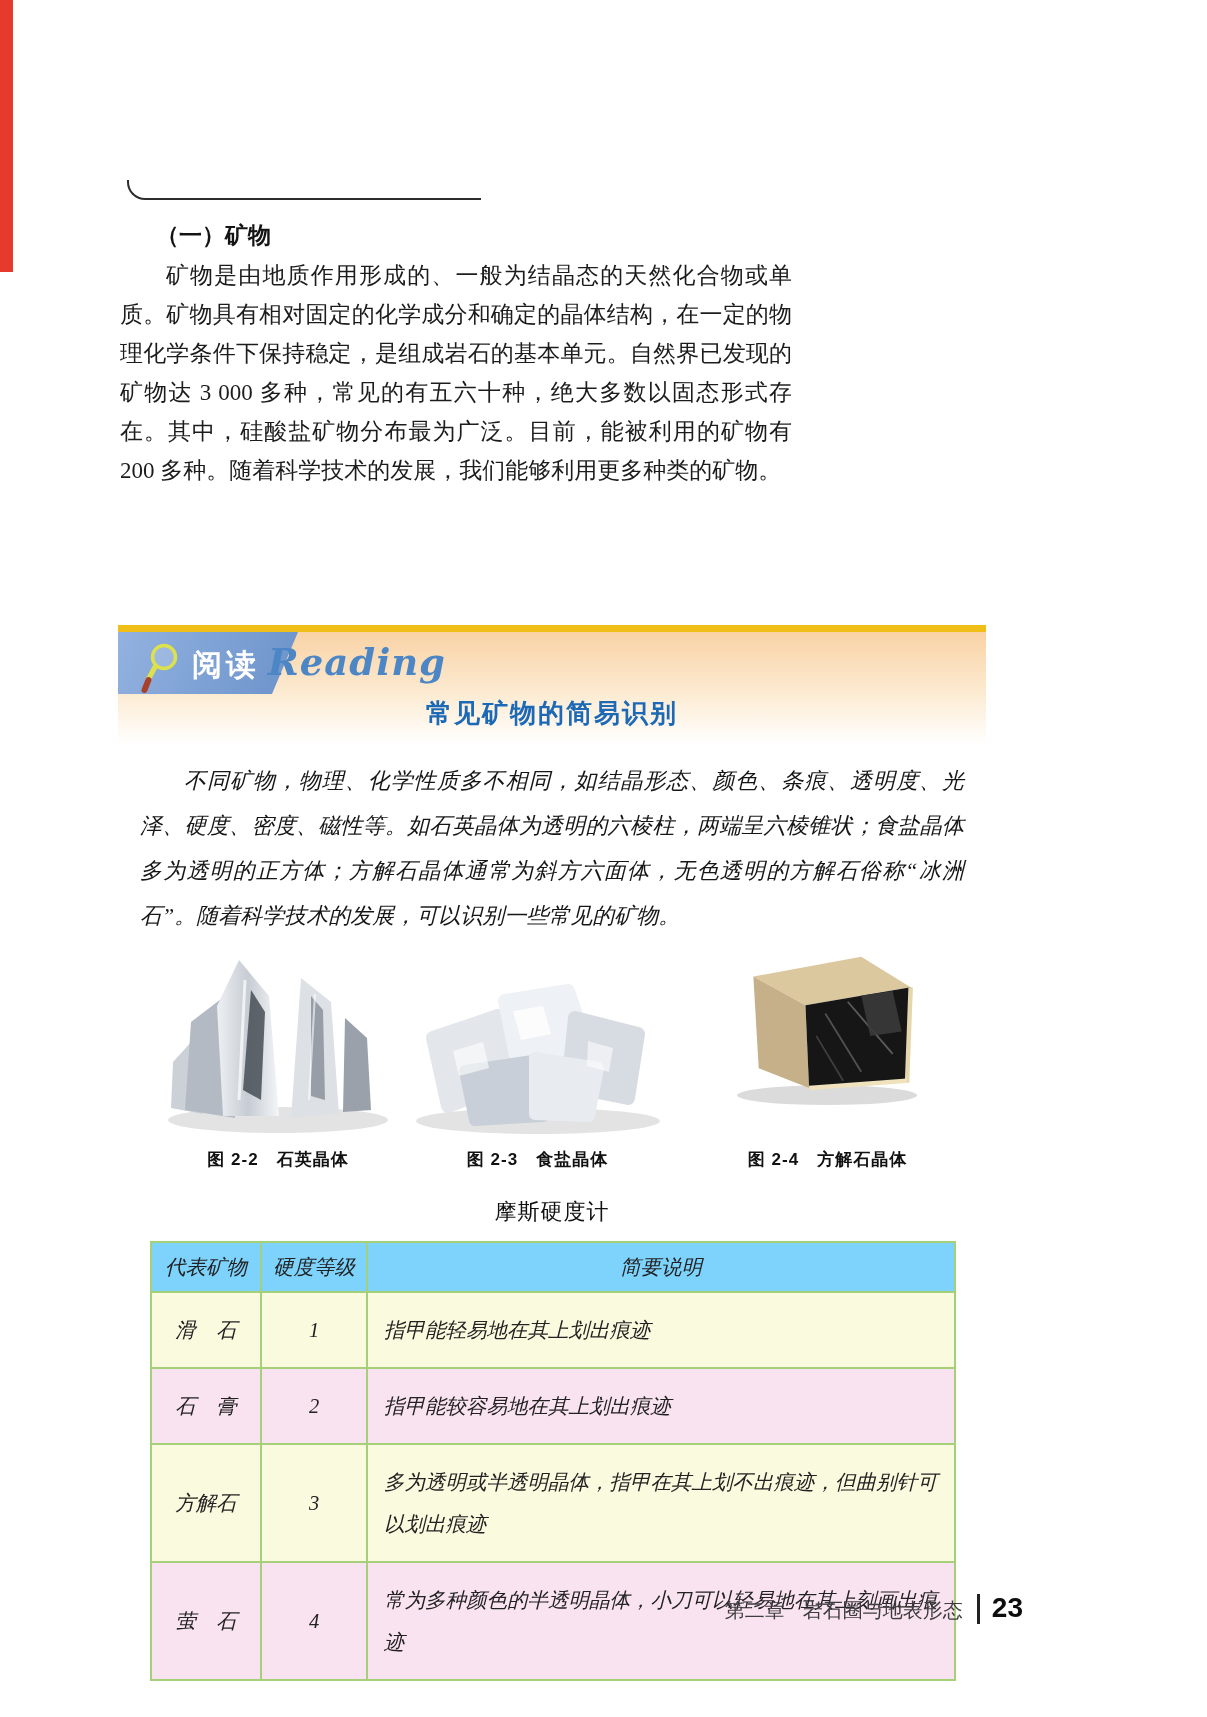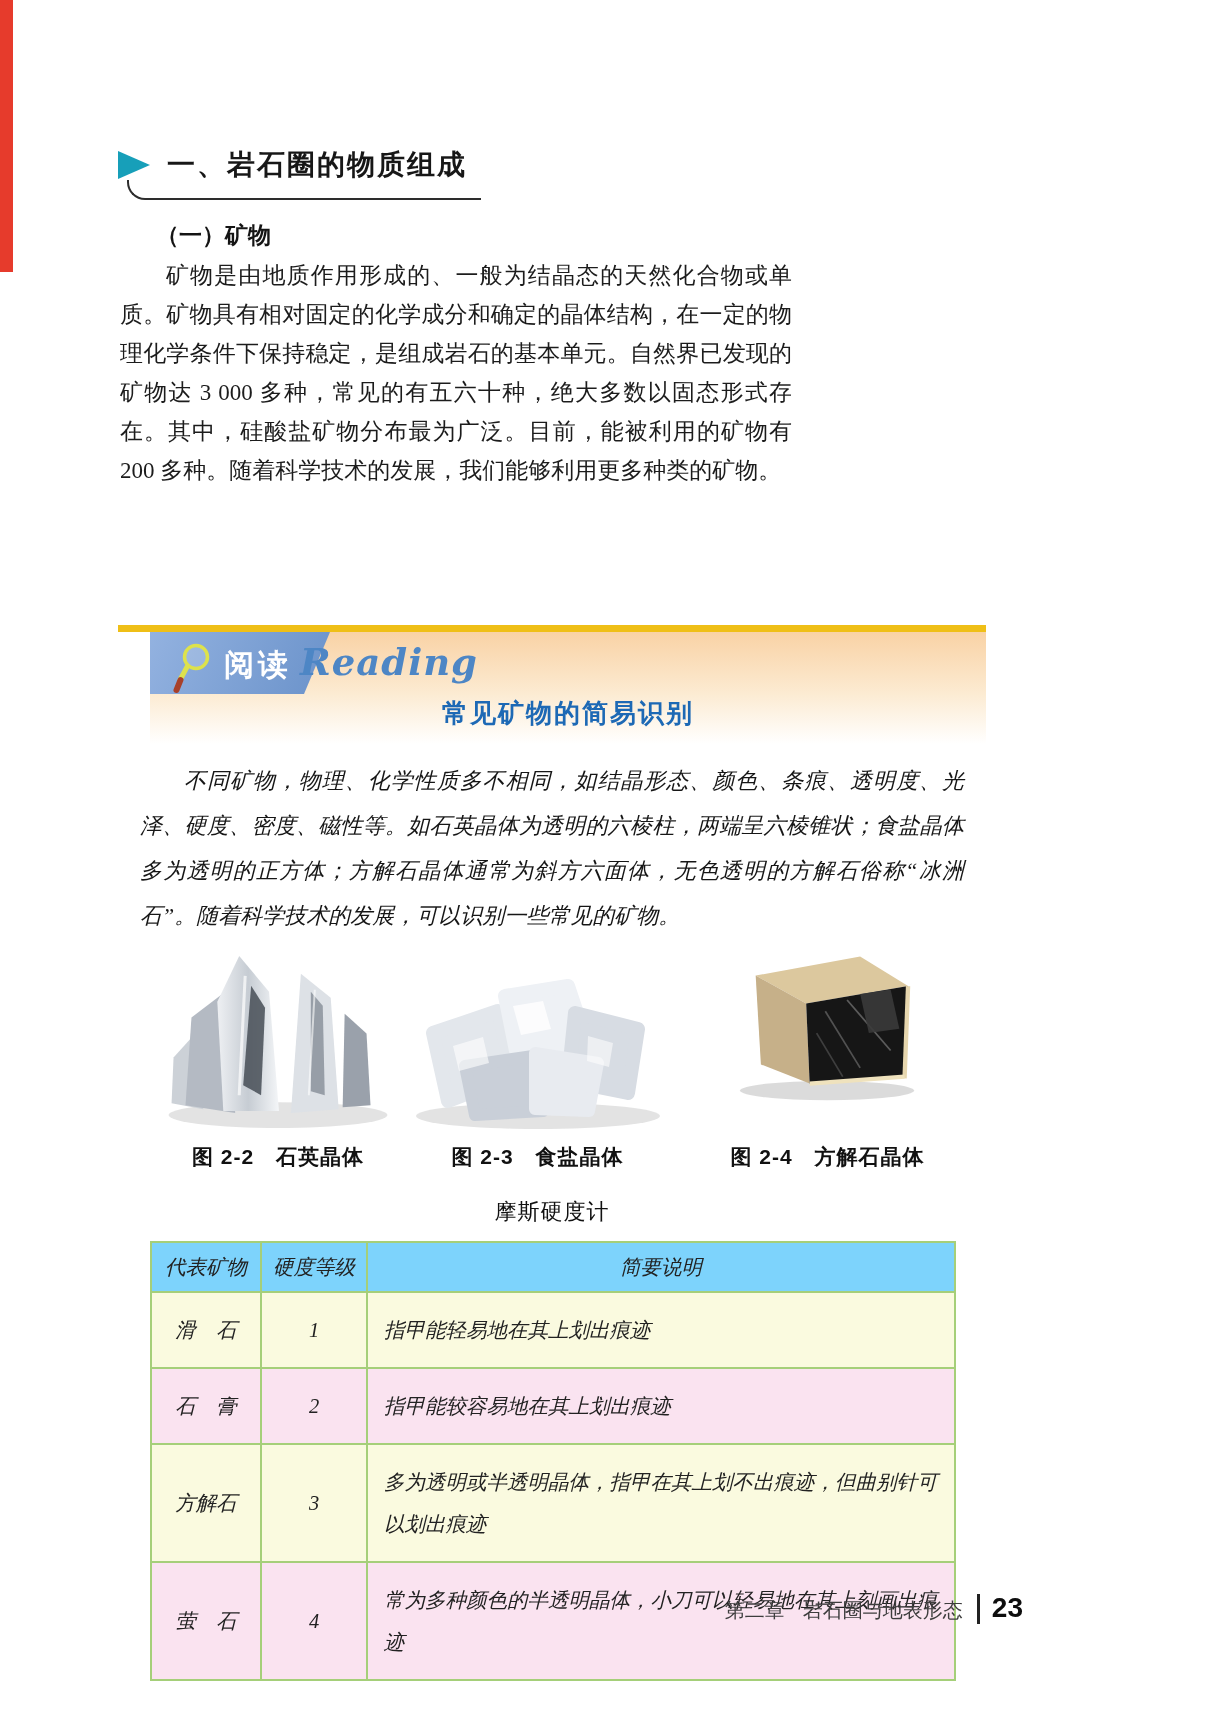--- a/index.html
+++ b/index.html
@@ -20,21 +20,21 @@
 
   .subhead{position:absolute;left:156px;top:220px;margin:0;font-size:23px;font-weight:700;color:#141414;}
 
   .para{position:absolute;left:120px;top:256px;width:672px;margin:0;
         font-size:23px;line-height:39px;text-align:justify;text-indent:2em;}
 
   
   .reading-box{position:absolute;left:118px;top:625px;width:868px;}
   .gold-bar{height:7px;background:#efbf17;}
   .band{position:relative;height:112px;
-        background:linear-gradient(180deg,#f9d2a5 0%,#fcebd2 55%,#ffffff 100%);margin-left:32px;}
+        background:linear-gradient(180deg,#f9d2a5 0%,#fcebd2 55%,#ffffff 100%);}
   .rlabel{position:absolute;left:0;top:0;width:180px;height:62px;
           background:linear-gradient(115deg,#93b2e0,#6a92ca);
           clip-path:polygon(0 0,100% 0,calc(100% - 26px) 100%,0 100%);}
   .rlabel-zh{position:absolute;left:74px;top:13px;font-family:"Liberation Sans","DejaVu Sans",sans-serif;
              font-size:30px;font-weight:700;letter-spacing:4px;color:#ffffff;}
   .mag-svg{position:absolute;left:22px;top:8px;width:44px;height:58px;}
   .rlabel-en{position:absolute;left:150px;top:8px;font-family:"DejaVu Serif",serif;
              font-style:italic;font-weight:700;font-size:37px;color:#4d86c5;letter-spacing:1px;}
   .rtitle{position:absolute;left:0;top:64px;width:100%;margin:0;text-align:center;
           font-family:"Liberation Sans","DejaVu Sans",sans-serif;font-weight:700;
@@ -43,21 +43,21 @@
          text-align:justify;text-indent:2em;color:#161616;}
 
   
   .figs{position:relative;height:225px;margin-top:8px;}
   .figs figure{position:absolute;top:0;height:225px;margin:0;display:flex;
                flex-direction:column;justify-content:flex-end;align-items:center;}
   .fig1{left:30px;width:260px;}
   .fig2{left:272px;width:295px;}
   .fig3{left:597px;width:225px;gap:32px;}
   .figs figcaption{margin-top:10px;font-family:"Liberation Sans","DejaVu Sans",sans-serif;
-                   font-weight:700;font-size:21px;color:#111;font-style:normal;letter-spacing:1px;}
+                   font-weight:700;font-size:17px;color:#111;font-style:normal;letter-spacing:1px;}
   .figs svg{display:block;}
 
   
   .ttitle{margin:26px 30px 0;text-align:center;font-family:"Liberation Sans","DejaVu Sans",sans-serif;
           font-weight:400;font-size:22px;color:#111;letter-spacing:1px;}
   table.mohs{margin:14px 0 0 32px;width:806px;border-collapse:collapse;table-layout:fixed;
              font-size:20.5px;font-style:italic;color:#222;}
   .mohs th,.mohs td{border:2px solid #a5cf79;font-weight:400;}
   .mohs th{height:46px;background:#7dd3fc;text-align:center;}
   .mohs td{line-height:42px;}
@@ -78,26 +78,20 @@
   .pagenum{font-family:"Liberation Sans","DejaVu Sans",sans-serif;font-weight:800;
            font-size:28px;color:#0d0d0d;}
 </style>
 </head>
 <body>
 
 <div class="page">
 
   <div class="red-strip"></div>
 
-  <div class="sec-head">
-    <svg class="tri" viewBox="0 0 34 30">
-      <polygon points="1,1 33,15 1,29" fill="#179fb9"></polygon>
-    </svg>
-    <h1 class="sec-title">一、岩石圈的物质组成</h1>
-  </div>
   <div class="head-rule"></div>
 
   <h2 class="subhead">（一）矿物</h2>
 
   <p class="para">矿物是由地质作用形成的、一般为结晶态的天然化合物或单质。矿物具有相对固定的化学成分和确定的晶体结构，在一定的物理化学条件下保持稳定，是组成岩石的基本单元。自然界已发现的矿物达 3 000 多种，常见的有五六十种，绝大多数以固态形式存在。其中，硅酸盐矿物分布最为广泛。目前，能被利用的矿物有 200 多种。随着科学技术的发展，我们能够利用更多种类的矿物。</p>
 
   <section class="reading-box">
     <div class="gold-bar"></div>
     <div class="band">
       <div class="rlabel"></div>

